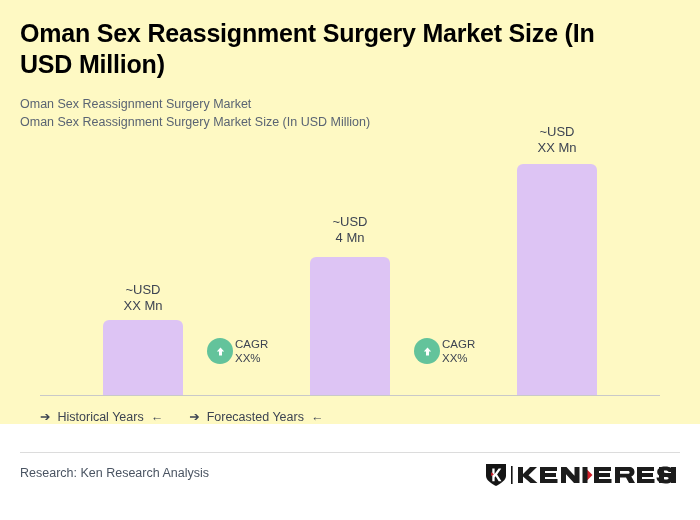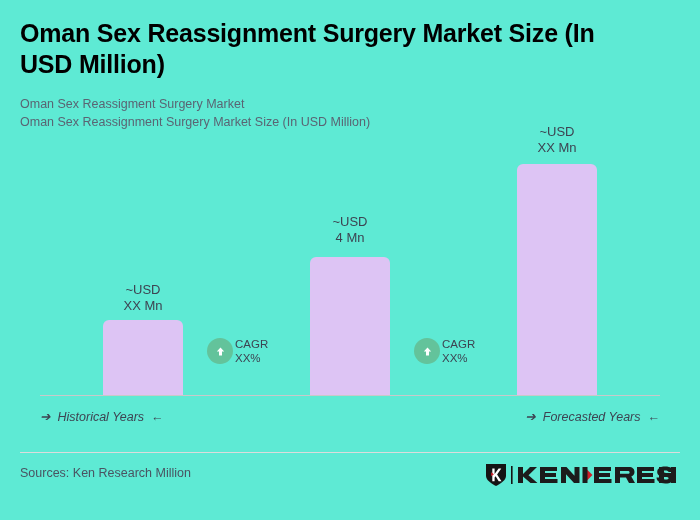--- a/index.html
+++ b/index.html
@@ -8,22 +8,22 @@
     width: 700px;
     height: 520px;
     background: #ffffff;
     font-family: "Liberation Sans", sans-serif;
     overflow: hidden;
   }
 
   #page {
     position: relative;
     width: 700px;
-    height: 520px;
-    background: #5eead4;
+    height: 424px;
+    background: #fef9c3;
   }
 
   
   #header { position: absolute; left: 20px; top: 18px; width: 640px; }
 
   #chart-title {
     font-size: 25px;
     font-weight: bold;
     line-height: 1.22;
     color: #000000;
@@ -94,25 +94,24 @@
     white-space: pre-line;
   }
 
   
   #period-legend {
     position: absolute;
     left: 40px;
     top: 409px;
     width: 620px;
     display: flex;
-    justify-content: space-between;
+    justify-content: flex-start;
     gap: 26px;
     font-size: 12.5px;
     color: #3d4452;
-    font-style: italic;
   }
   .period-item { white-space: nowrap; }
   .period-arrow { font-size: 12.5px; color: #3d4452; }
   .period-label { padding: 0 7px; }
 
   
   #footer-rule {
     position: absolute;
     left: 20px;
     top: 452px;
@@ -139,21 +138,21 @@
   }
 </style>
 </head>
 <body>
 
 <div id="page">
 
   <div id="header">
     <div id="chart-title">Oman Sex Reassignment Surgery Market Size (In USD Million)</div>
     <div id="subtitle-block">
-      <div class="subtitle-line">Oman Sex Reassigment Surgery Market</div>
+      <div class="subtitle-line">Oman Sex Reassignment Surgery Market</div>
       <div class="subtitle-line">Oman Sex Reassignment Surgery Market Size (In USD Million)</div>
     </div>
   </div>
 
   <div id="plot-area">
 
     <div id="axis-line"></div>
 
     <div class="bar-label" style="left:102px; top:282px; width:82px;">~USD
 XX Mn</div>
@@ -188,21 +187,21 @@
     <div class="bar" style="left:517px; top:164px; width:80px; height:231px;"></div>
 
     <div id="period-legend">
       <span class="period-item"><span class="period-arrow">➔</span><span class="period-label">Historical Years</span><span class="period-arrow">←</span></span>
       <span class="period-item"><span class="period-arrow">➔</span><span class="period-label">Forecasted Years</span><span class="period-arrow">←</span></span>
     </div>
 
   </div>
 
   <div id="footer-rule"></div>
-  <div id="sources-text">Sources: Ken Research Million</div>
+  <div id="sources-text">Research: Ken Research Analysis</div>
 
   <div id="brand-logo">
     <svg width="24" height="24" viewBox="0 0 24 24" aria-hidden="true">
       <path d="M2 1 H22 V13 C22 18.5 12 23 12 23 C12 23 2 18.5 2 13 Z" fill="#141414"></path>
       <path d="M8.3 5.5 H10.6 V11 L14.6 5.5 H17.3 L13.1 11.4 L17.5 18.3 H14.7 L11.6 13.2 L10.6 14.5 V18.3 H8.3 Z" fill="#ffffff"></path>
       <path d="M7.2 9.2 L10.0 11.2 L7.2 13.2 Z" fill="#d0202a"></path>
     </svg>
     <svg width="8" height="22" viewBox="0 0 8 22" aria-hidden="true">
       <rect x="3" y="2" width="1.6" height="18" fill="#141414"></rect>
     </svg>

